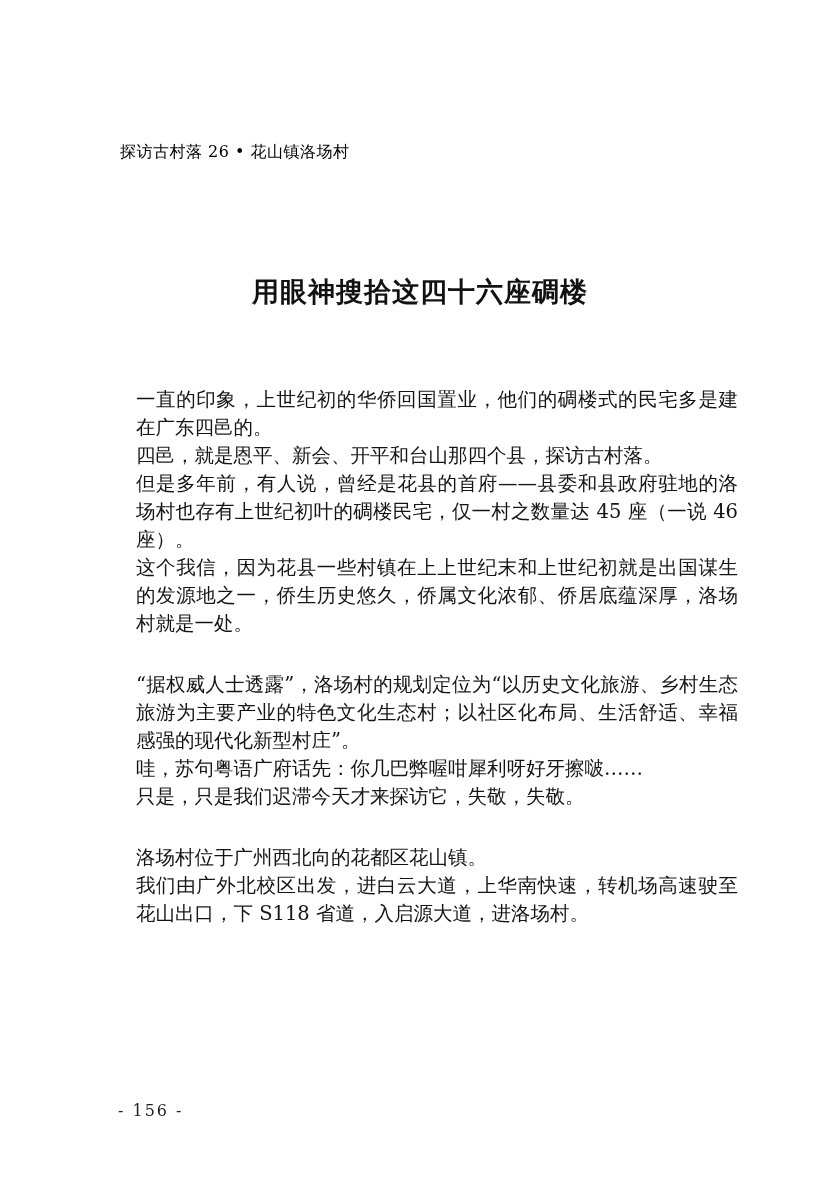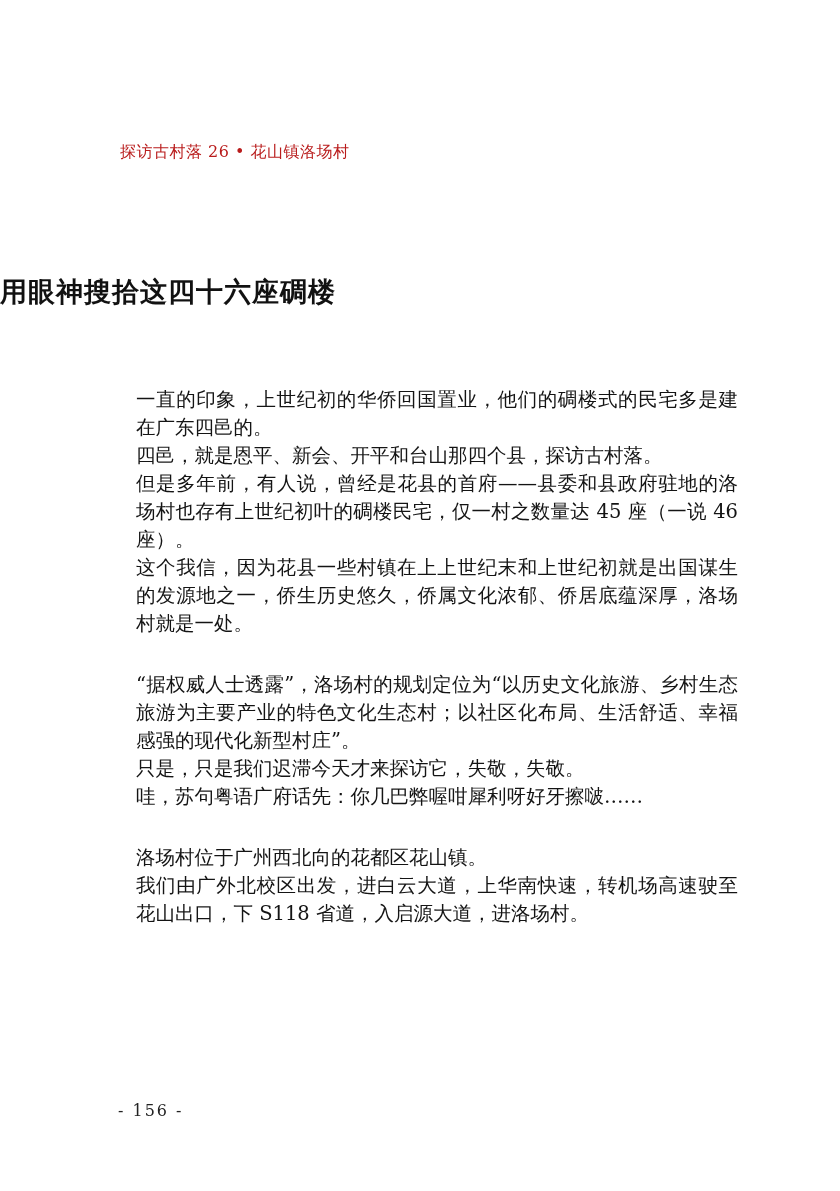--- a/index.html
+++ b/index.html
@@ -14,27 +14,28 @@
       overflow: hidden;
       font-family: "DejaVu Serif", "Liberation Serif", serif;
       color: #111111;
     }
     .running-header {
       position: absolute;
       left: 120px;
       top: 142px;
       font-size: 16px;
       letter-spacing: 0.5px;
-      color: #b91c1c;
+      color: #000000;
     }
     .article-title {
       position: absolute;
       left: 0;
       width: 840px;
       top: 274px;
+      text-align: center;
       font-family: "DejaVu Sans", "Liberation Sans", sans-serif;
       font-size: 27px;
       font-weight: bold;
       letter-spacing: 1px;
       color: #111;
     }
     .body-text {
       position: absolute;
       left: 136px;
       top: 386px;
@@ -78,22 +79,22 @@
 
 <h1 class="article-title" style="margin:0;">用眼神搜拾这四十六座碉楼</h1>
 
 <div class="body-text">
   <p class="para">一直的印象，上世纪初的华侨回国置业，他们的碉楼式的民宅多是建在广东四邑的。</p>
   <p class="para">四邑，就是恩平、新会、开平和台山那四个县，探访古村落。</p>
   <p class="para">但是多年前，有人说，曾经是花县的首府——县委和县政府驻地的洛场村也存有上世纪初叶的碉楼民宅，仅一村之数量达 45 座（一说 46 座）。</p>
   <p class="para">这个我信，因为花县一些村镇在上上世纪末和上世纪初就是出国谋生的发源地之一，侨生历史悠久，侨属文化浓郁、侨居底蕴深厚，洛场村就是一处。</p>
   <div class="gap"></div>
   <p class="para">“据权威人士透露”，洛场村的规划定位为“以历史文化旅游、乡村生态旅游为主要产业的特色文化生态村；以社区化布局、生活舒适、幸福感强的现代化新型村庄”。</p>
+  <p class="para">哇，苏句粤语广府话先：你几巴弊喔咁犀利呀好牙擦啵……</p>
   <p class="para">只是，只是我们迟滞今天才来探访它，失敬，失敬。</p>
-  <p class="para">哇，苏句粤语广府话先：你几巴弊喔咁犀利呀好牙擦啵……</p>
   <div class="gap"></div>
   <p class="para">洛场村位于广州西北向的花都区花山镇。</p>
   <p class="para">我们由广外北校区出发，进白云大道，上华南快速，转机场高速驶至花山出口，下 S118 省道，入启源大道，进洛场村。</p>
 </div>
 
 <div class="page-number">- 156 -</div>
 
 <div class="watermark">知乎 @钮海津</div>
 
 </body></html>

